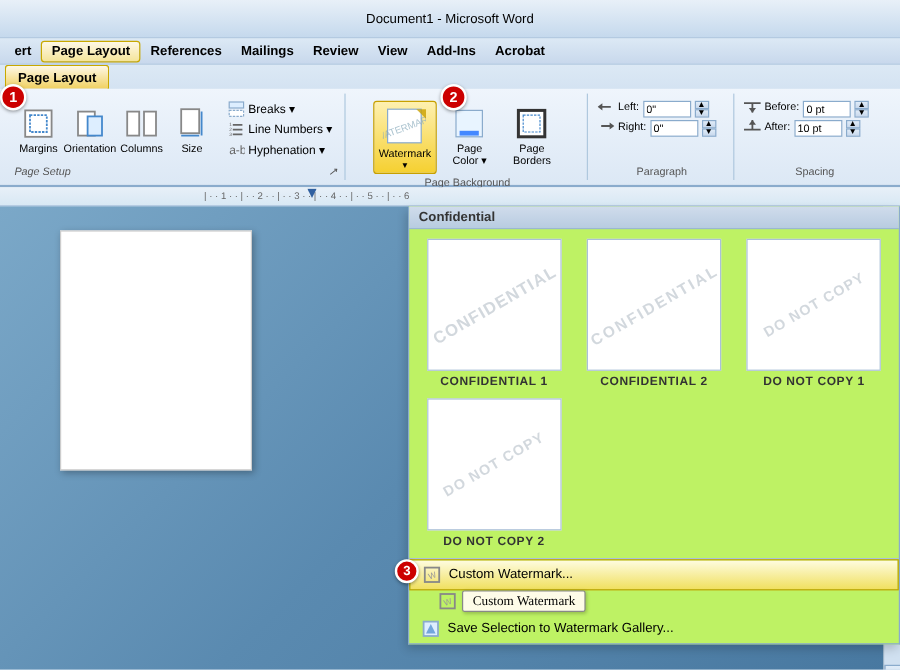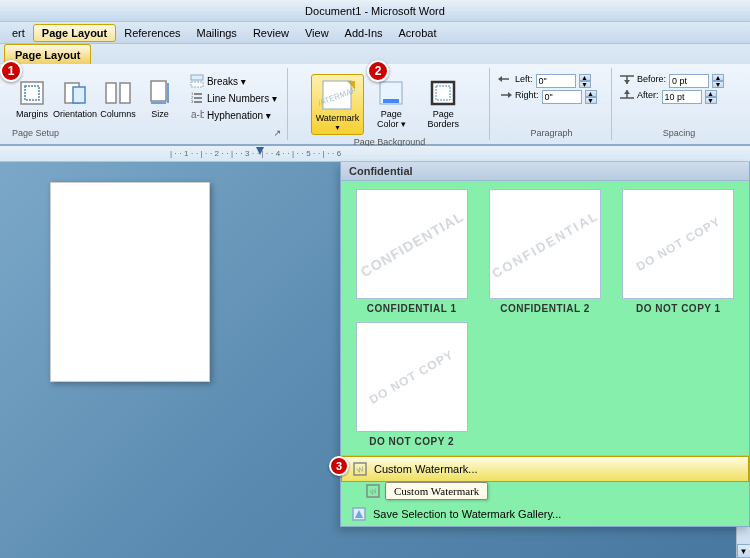--- a/index.html
+++ b/index.html
@@ -1,21 +1,21 @@
 <!DOCTYPE html>
 <html><head>
   <meta charset="utf-8">
   <style>
     * { margin: 0; padding: 0; box-sizing: border-box; }
     body { width: 750px; height: 558px; overflow: hidden; font-family: 'Segoe UI', Tahoma, Arial, sans-serif; font-size: 11px; background: #d4e3f0; }
 
     
     .title-bar {
       background: linear-gradient(to bottom, #e8f0f8, #c5d9ed);
-      height: 22px;
+      height: 32px;
       display: flex;
       align-items: center;
       justify-content: center;
       font-size: 11px;
       color: #000;
       border-bottom: 1px solid #adc5de;
     }
 
     
     .menu-bar {
@@ -24,20 +24,21 @@
       display: flex;
       align-items: center;
       padding: 0 4px;
       border-bottom: 1px solid #adc5de;
     }
     .menu-item {
       padding: 2px 8px;
       font-size: 11px;
       cursor: pointer;
       border-radius: 3px;
+      font-weight: bold;
     }
     .menu-item.active {
       background: linear-gradient(to bottom, #fef8e6, #f5e49a);
       border: 1px solid #c8a800;
       font-weight: bold;
     }
 
     
     .ribbon {
       background: linear-gradient(to bottom, #dce9f5 0%, #c8d9ed 50%, #b8ccdf 100%);
@@ -226,21 +227,21 @@
       position: relative;
       overflow: hidden;
     }
 
     
     .watermark-panel {
       position: absolute;
       right: 0;
       top: 0;
       width: 410px;
-      background: #86efac;
+      background: #bef264;
       border: 1px solid #8aabcc;
       border-top: none;
       box-shadow: -2px 4px 8px rgba(0,0,0,0.2);
       z-index: 20;
       margin-left: 28px;
     }
 
     .watermark-panel-header {
       background: linear-gradient(to bottom, #d0dcec, #b8cce0);
       padding: 3px 8px;
@@ -456,21 +457,21 @@
             </div>
             <div class="ribbon-small-btn">
               <svg width="14" height="14" viewBox="0 0 14 14">
                   <text x="1" y="10" font-size="10" fill="#666">a-b</text>
                 </svg>
               <span>Hyphenation ▾</span>
             </div>
           </div>
         </div>
       </div>
-      <div class="ribbon-group-label" style="display:flex; justify-content:space-between; ">
+      <div class="ribbon-group-label" style="display:flex; justify-content:space-between; font-style:italic;">
         <span>Page Setup</span>
         <span style="cursor:pointer;">↗</span>
       </div>
     </div>
 
     <div class="ribbon-group" style="position:relative; min-width:200px;">
 
       <div class="step-badge" style="top:-8px; right: 100px;">2</div>
       <div class="ribbon-buttons" style="align-items:flex-start; padding-top:4px;">
 

